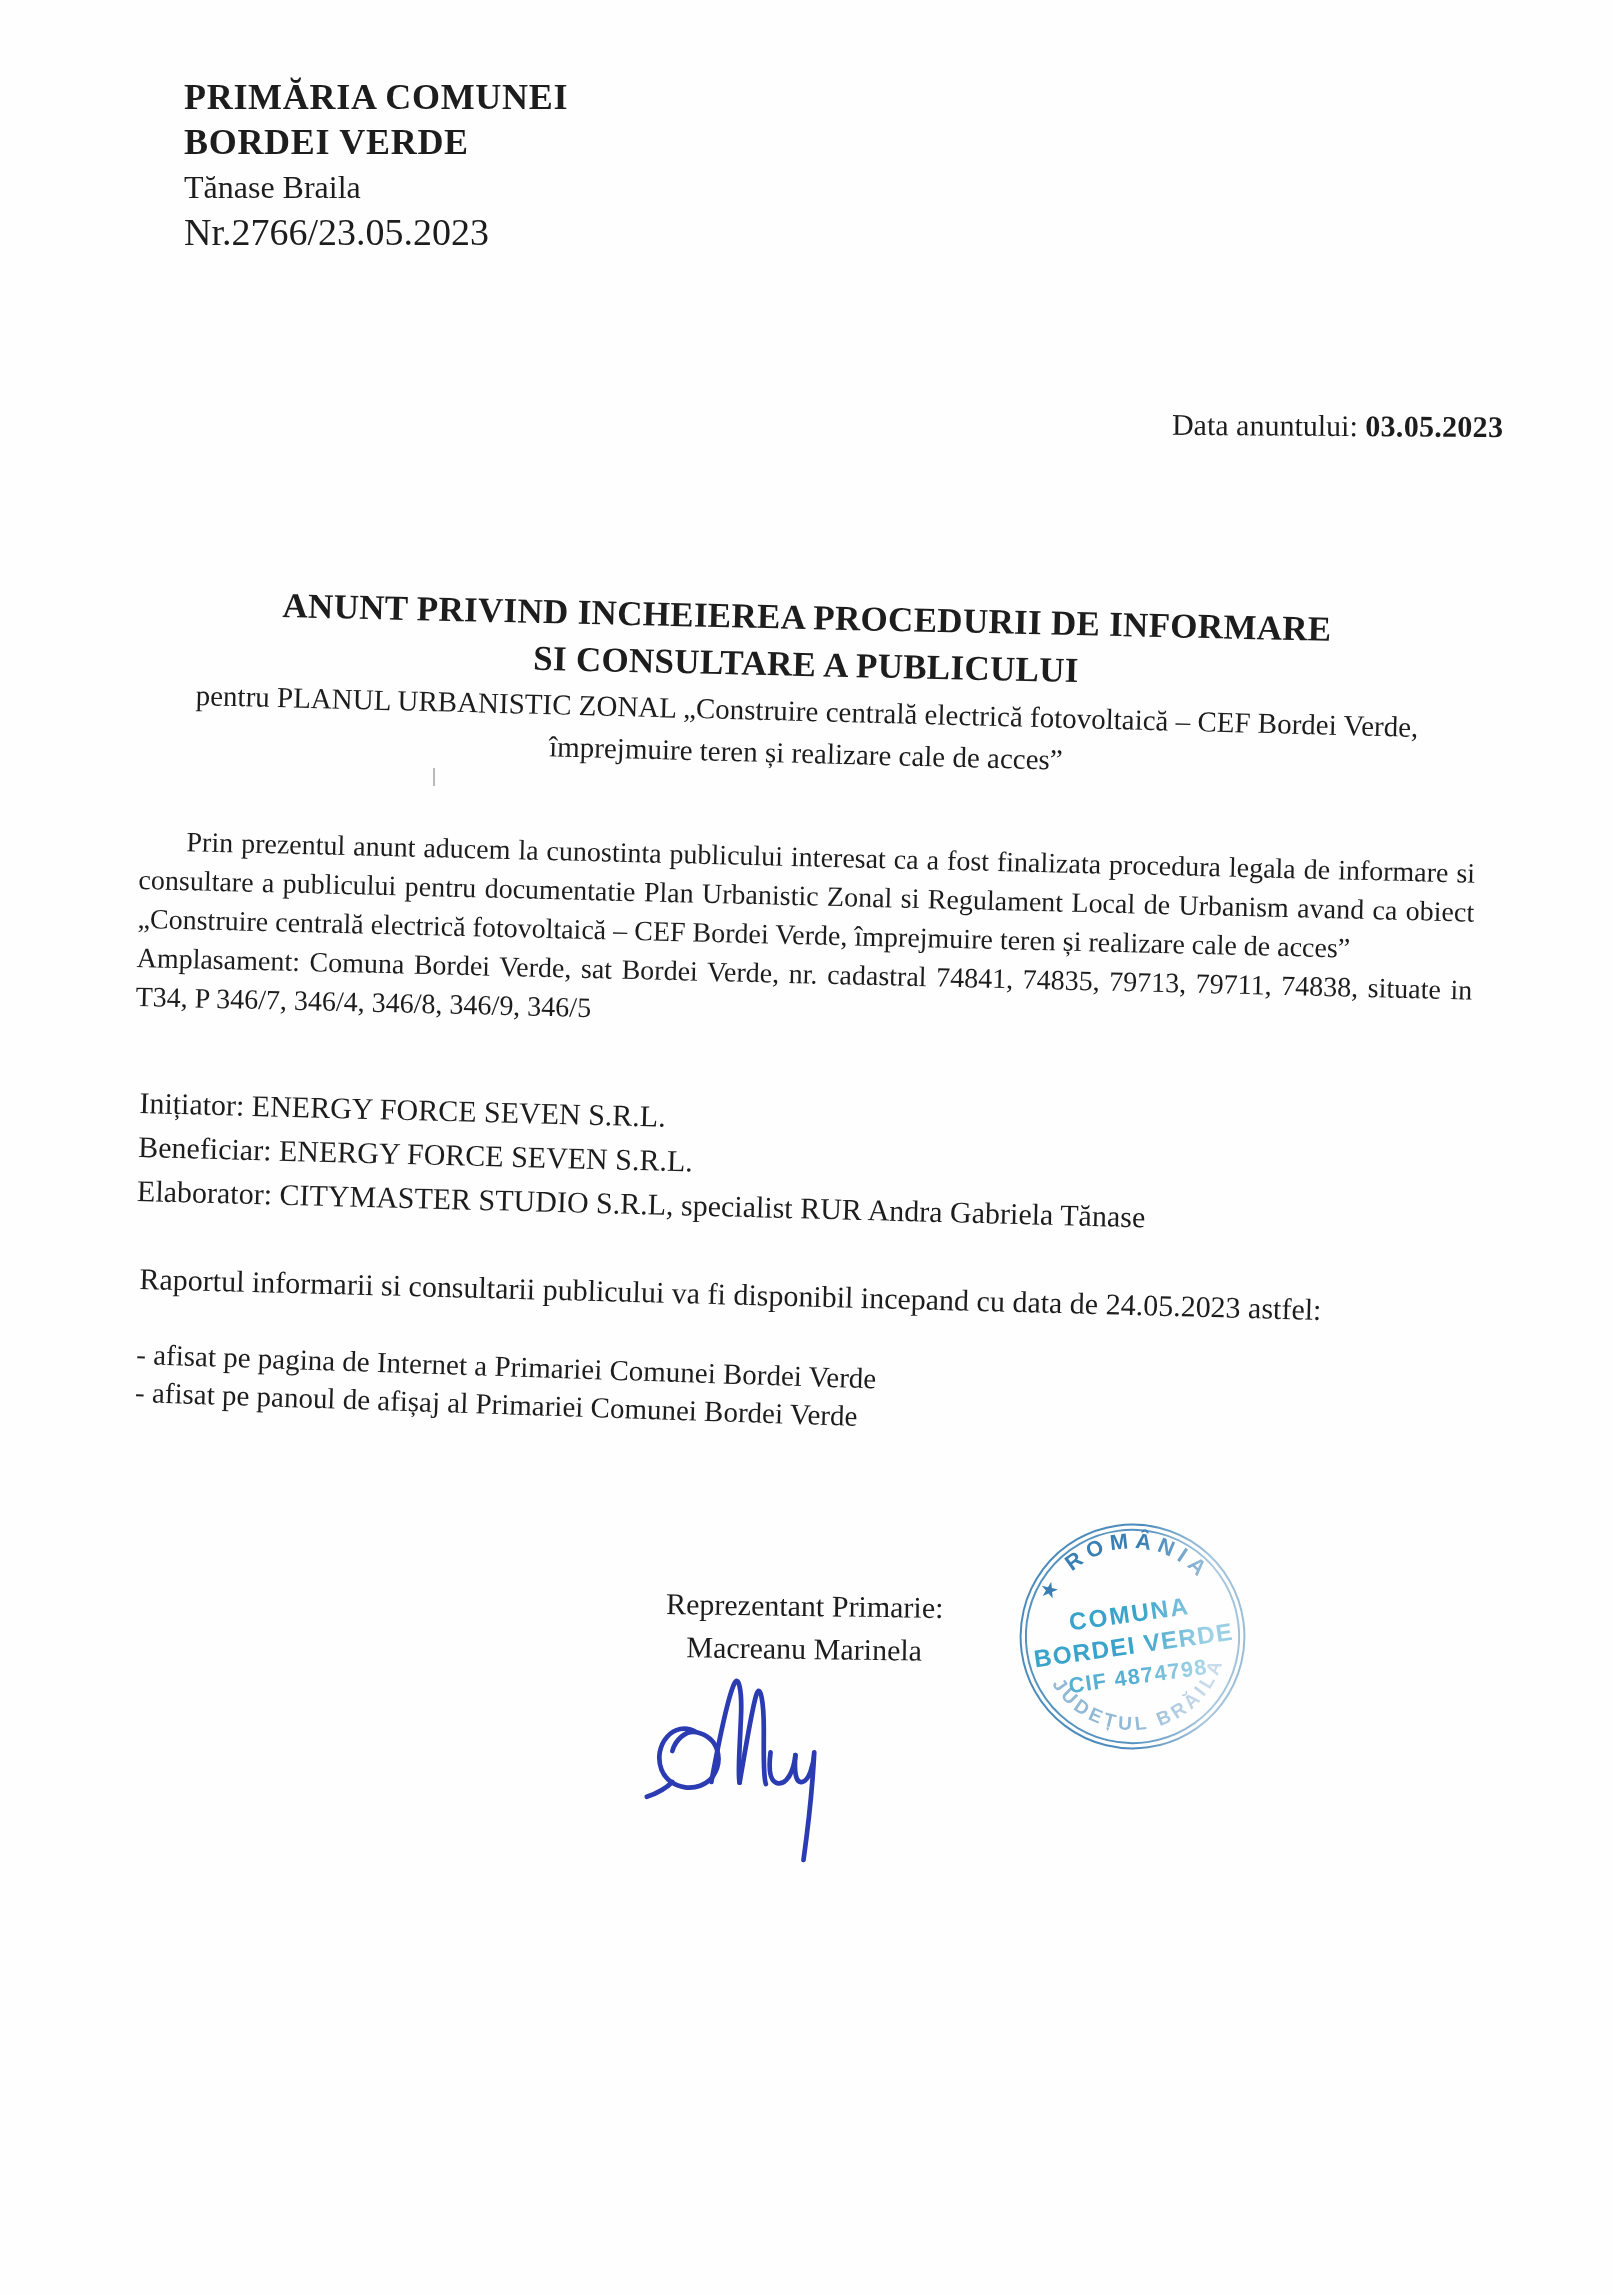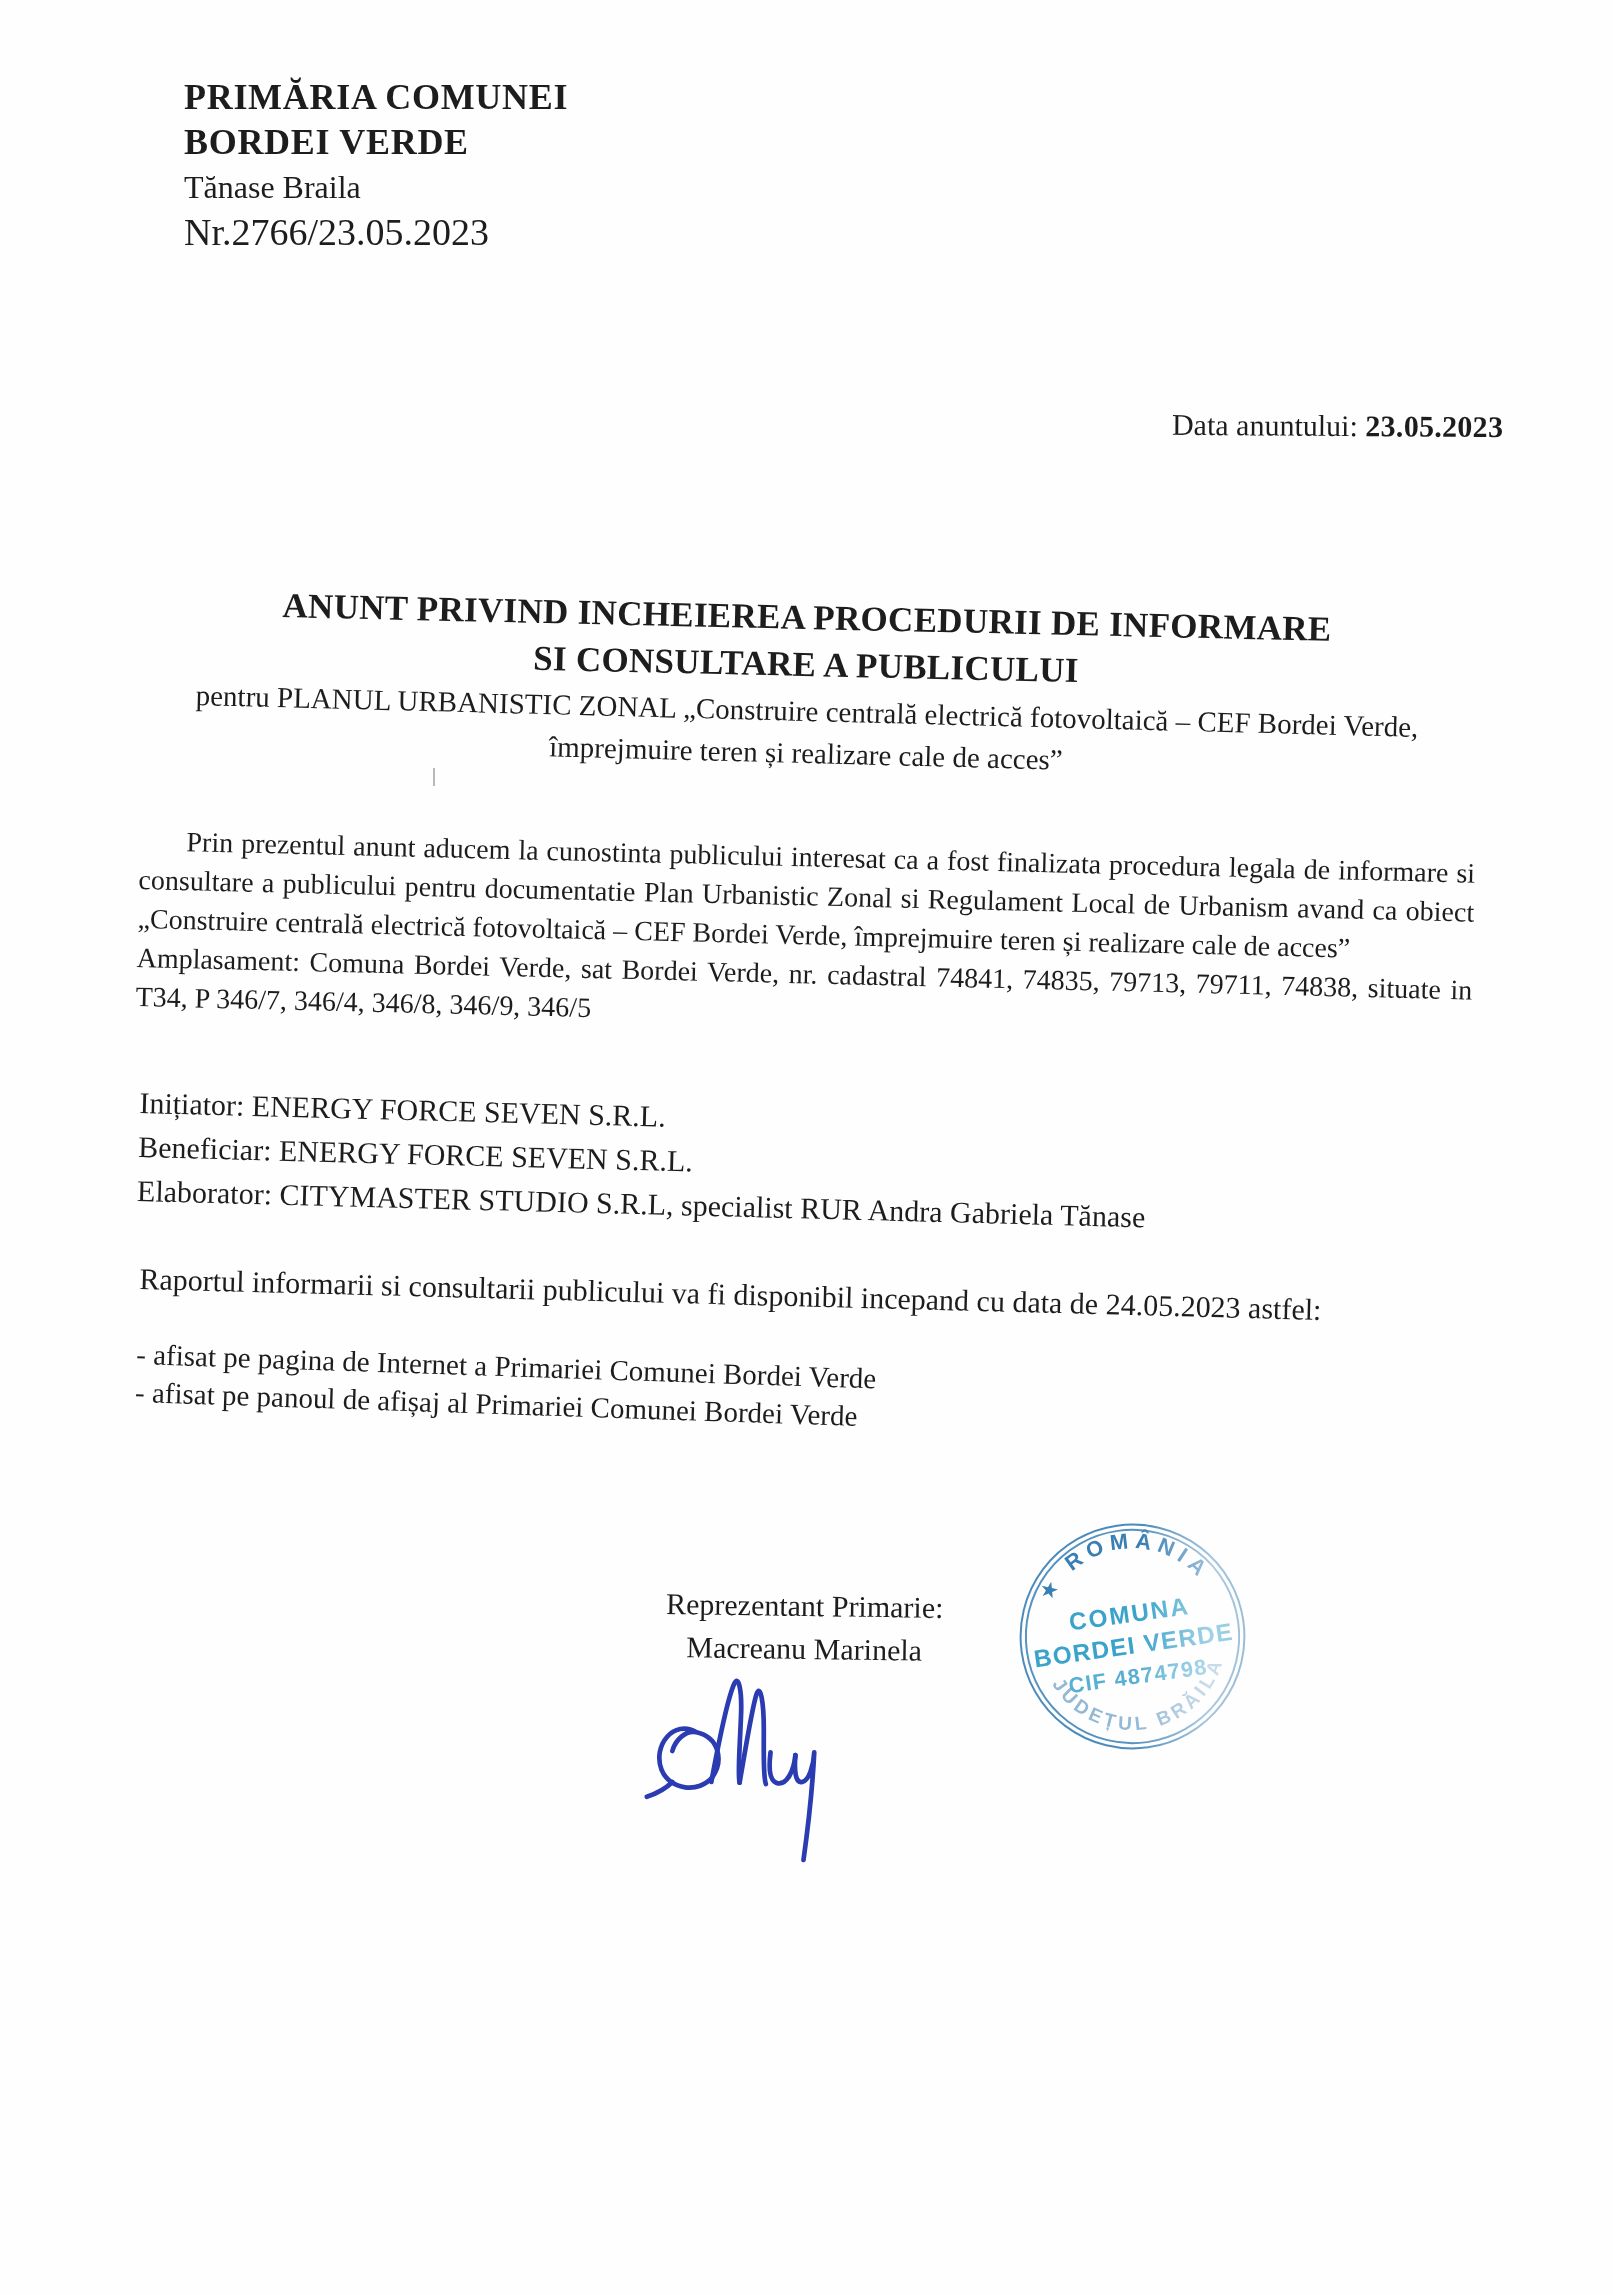--- a/index.html
+++ b/index.html
@@ -88,21 +88,21 @@
 
   <div class="letterhead">
     <div class="lh-bold">PRIMĂRIA COMUNEI</div>
     <div class="lh-bold">BORDEI VERDE</div>
     <div class="lh-county">Tănase Braila</div>
     <div class="lh-number">Nr.2766/23.05.2023</div>
   </div>
 
   <div class="date-line">
     <span>Data anuntului:</span>
-    <b>23.05.2023</b>
+    <b>03.05.2023</b>
   </div>
 
   <div class="title-block">
     <div>ANUNT PRIVIND INCHEIEREA PROCEDURII DE INFORMARE</div>
     <div>SI CONSULTARE A PUBLICULUI</div>
   </div>
   <div class="subtitle-block">
     <div>pentru PLANUL URBANISTIC ZONAL „Construire centrală electrică fotovoltaică – CEF Bordei Verde,</div>
     <div>împrejmuire teren și realizare cale de acces”</div>
   </div>

